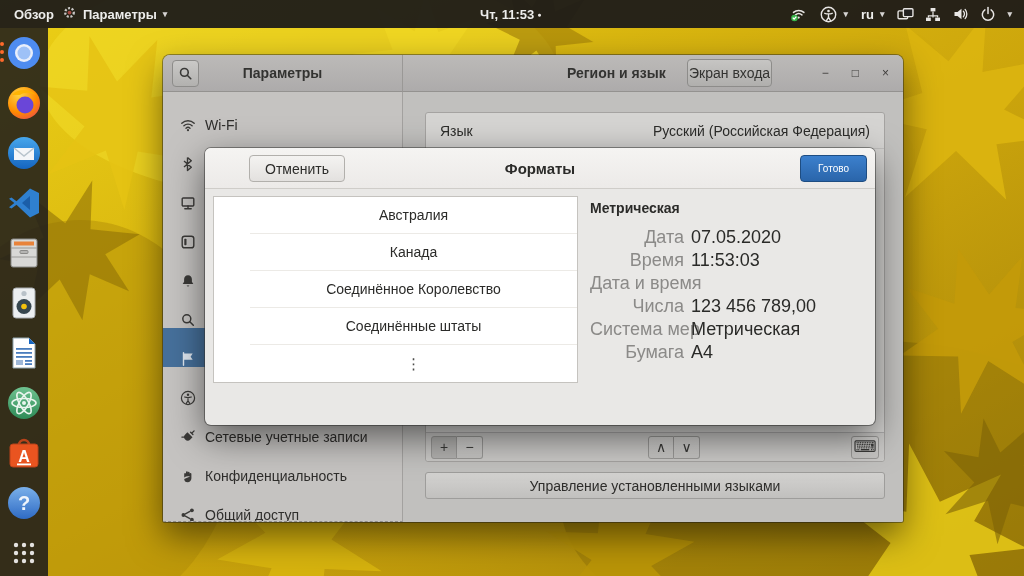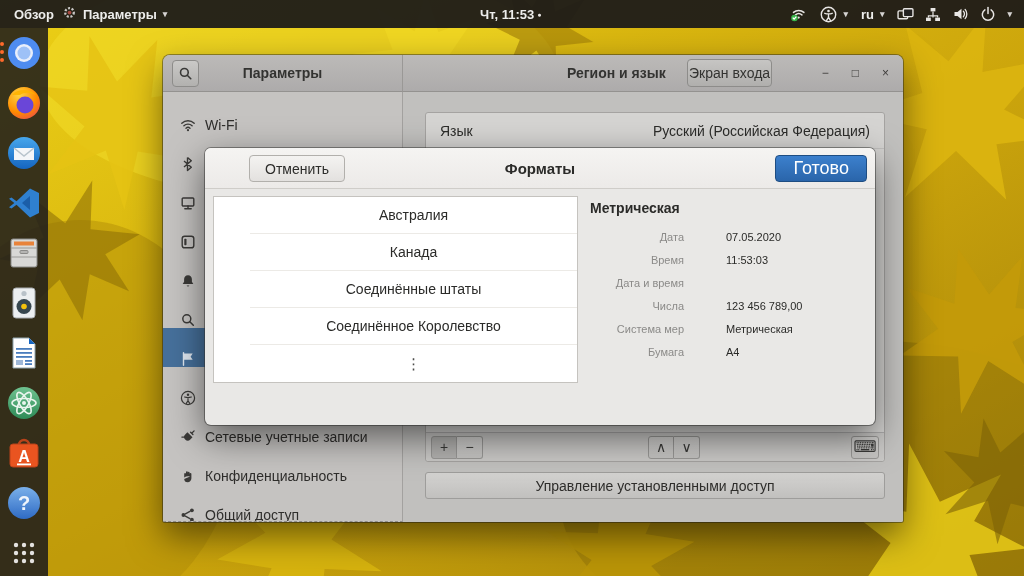--- a/index.html
+++ b/index.html
@@ -87,32 +87,32 @@
     border-radius:6px; z-index:60;
     box-shadow:0 12px 36px rgba(0,0,0,.55), 0 0 0 1px rgba(70,70,68,.55); }
   .dlg-header { height:41px; background:linear-gradient(#f5f4f2,#eceae8); border-bottom:1px solid #cfcdc9;
     border-radius:6px 6px 0 0; position:relative; display:flex; align-items:center; justify-content:center; }
   .dlg-title { font-weight:bold; font-size:15px; color:#2b2b29; }
   .btn-cancel { position:absolute; left:8px; top:7px; height:27px; padding:0 15px;
     background:linear-gradient(#f4f3f1,#e3e1df); border:1px solid #b2b0ac; border-radius:4px;
     font-size:14px; color:#2d2d2b; font-family:inherit;margin-left:36px; }
   .btn-done { position:absolute; right:8px; top:7px; height:27px; padding:0 17px;
     background:linear-gradient(#3c80cd,#2a65aa); border:1px solid #1e4d82; border-radius:4px;
-    font-size:18px; color:#ffffff; font-family:inherit; }
+    font-size:10px; color:#ffffff; font-family:inherit; }
   .dlg-body { position:relative; height:236px; }
   .country-list { position:absolute; left:8px; top:7px; width:365px; background:#fff;
     border:1px solid #c5c3bf;padding-left:36px; }
   .country-row { height:37px; display:flex; align-items:center; justify-content:center;
     font-size:14px; color:#2b2b29; border-bottom:1px solid #eceae6; }
   .country-row:last-child { border-bottom:none; }
   .check { margin-left:9px; font-size:13px; font-weight:bold; color:#242422; }
   .more-row { font-size:15px; color:#4c4c4a; }
   .preview { position:absolute; left:385px; top:11px; right:10px; }
   .preview-title { font-weight:bold; font-size:14px; color:#2b2b29; margin-bottom:13px; }
-  .preview-row { display:flex; margin-bottom:6px; font-size:11px; line-height:17px;gap:35px; }
+  .preview-row { display:flex; margin-bottom:6px; font-size:18px; line-height:17px; }
   .preview-label { width:94px; text-align:right; color:#8b8a88; flex:none; margin-right:7px; white-space:nowrap; }
   .preview-value { color:#2a2a28; white-space:nowrap; }
 </style>
 </head>
 <body>
 
 <div id="screen">
 
   <svg class="bg" width="1024" height="576" viewBox="0 0 1024 576" aria-hidden="true">
     <defs>
@@ -456,43 +456,43 @@
         <div class="card-toolbar">
           <button class="tb-btn first pressed">+</button>
           <button class="tb-btn last">−</button>
           <span class="tb-move">
             <button class="tb-btn first">∧</button>
             <button class="tb-btn last">∨</button>
           </span>
           <button class="tb-btn tb-kbd">⌨</button>
         </div>
       </div>
-      <button class="manage-btn">Управление установленными доступ</button>
+      <button class="manage-btn">Управление установленными языками</button>
     </div>
   </div>
 
   <div class="dialog">
     <div class="dlg-header">
       <button class="btn-cancel">Отменить</button>
       <span class="dlg-title">Форматы</span>
       <button class="btn-done">Готово</button>
     </div>
     <div class="dlg-body">
       <div class="country-list">
         <div class="country-row">
           <span>Австралия</span>
         </div>
         <div class="country-row">
           <span>Канада</span>
         </div>
         <div class="country-row">
+          <span>Соединённое Королевство</span>
+        </div>
+        <div class="country-row">
           <span>Соединённые штаты</span>
-        </div>
-        <div class="country-row">
-          <span>Соединённое Королевство</span>
         </div>
         <div class="country-row more-row">
           <span>⋮</span>
         </div>
       </div>
       <div class="preview">
         <div class="preview-title">Метрическая</div>
         <div class="preview-row">
           <span class="preview-label">Дата</span>
           <span class="preview-value">07.05.2020</span>

